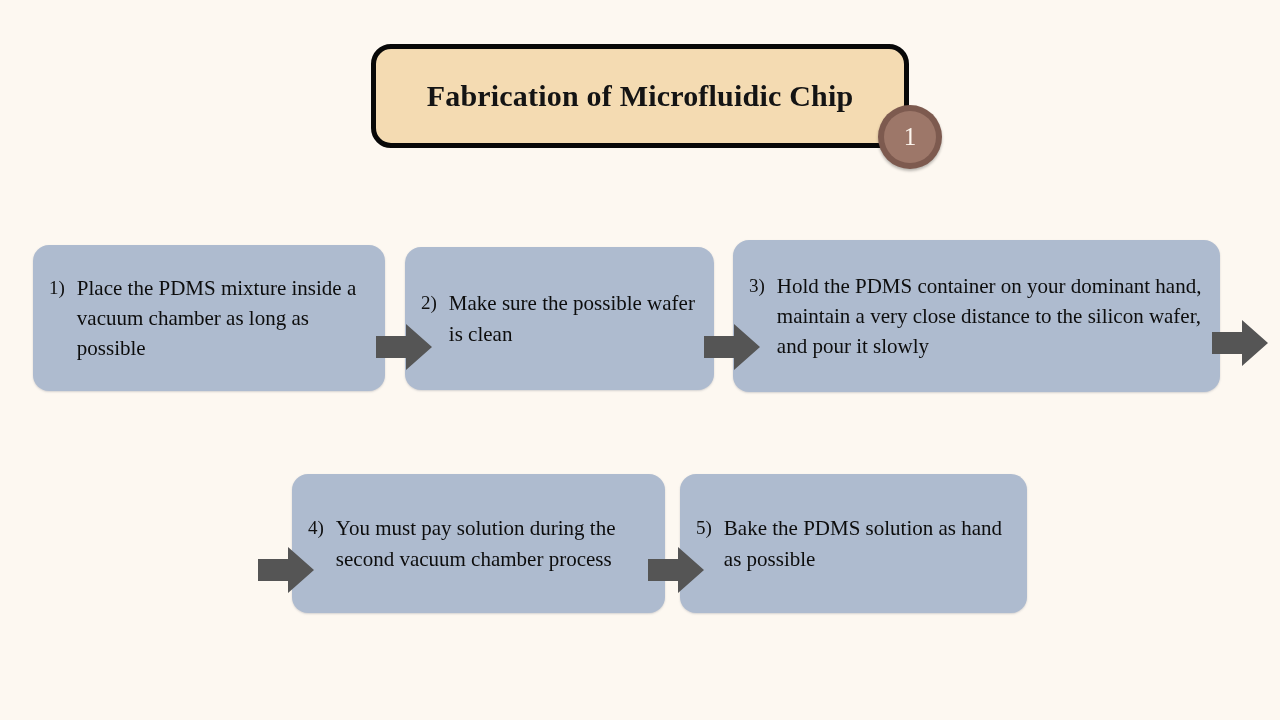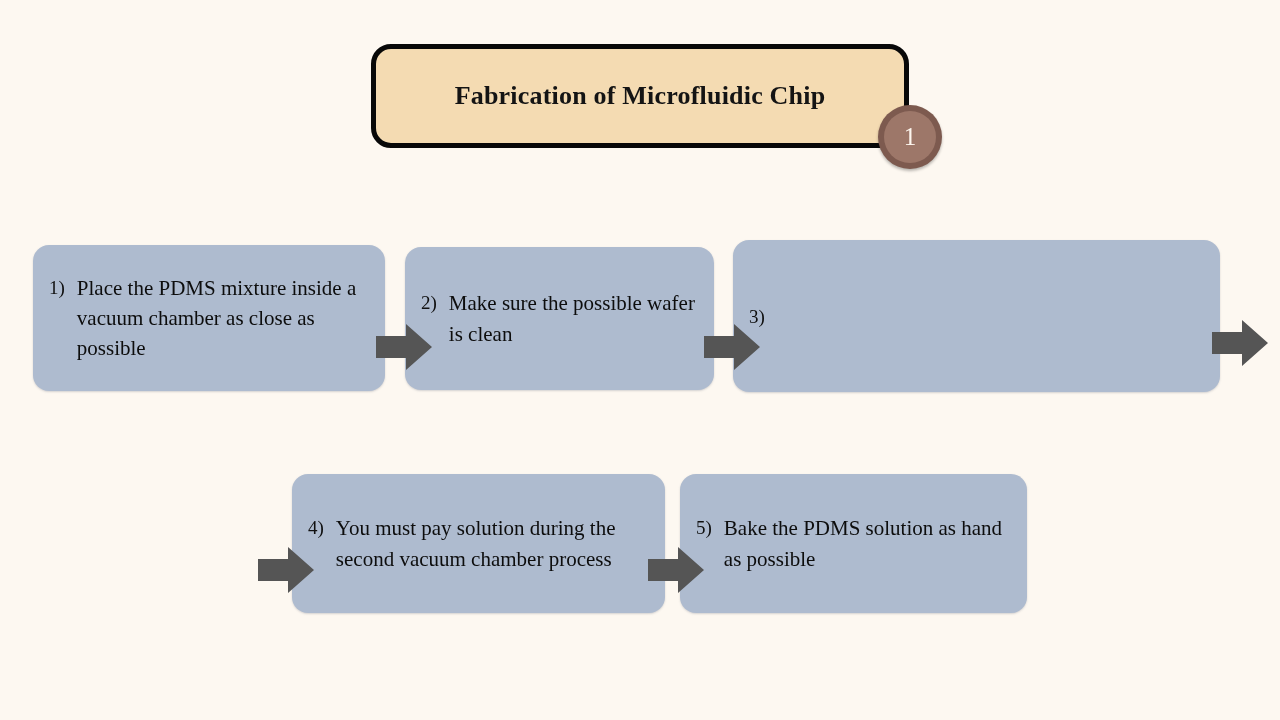--- a/index.html
+++ b/index.html
@@ -28,21 +28,21 @@
     height: 104px;
     box-sizing: border-box;
     background: #f4dbb2;
     border: 5px solid #080808;
     border-radius: 20px;
     display: flex;
     align-items: center;
     justify-content: center;
   }
   .title-text {
-    font-size: 26px;
+    font-size: 30px;
     font-weight: bold;
     color: #141414;
     letter-spacing: 0.2px;
     text-align: center;
     padding: 0 22px;
     white-space: nowrap;
   }
 
   
   .badge {
@@ -138,34 +138,35 @@
 
   <div class="badge">
     <div class="badge-inner">
       <span class="badge-num">1</span>
     </div>
   </div>
 
   <div class="step" id="step-1">
     <div class="step-inner">
       <span class="step-num">1)</span>
-      <span class="step-text">Place the PDMS mixture inside a vacuum chamber as close as possible</span>
+      <span class="step-text">Place the PDMS mixture inside a vacuum chamber as long as possible</span>
     </div>
   </div>
 
   <div class="step" id="step-2">
     <div class="step-inner">
       <span class="step-num">2)</span>
       <span class="step-text">Make sure the possible wafer is clean</span>
     </div>
   </div>
 
   <div class="step" id="step-3">
     <div class="step-inner">
       <span class="step-num">3)</span>
+      <span class="step-text">Hold the PDMS container on your dominant hand, maintain a very close distance to the silicon wafer, and pour it slowly</span>
     </div>
   </div>
 
   <div class="step" id="step-4">
     <div class="step-inner">
       <span class="step-num">4)</span>
       <span class="step-text">You must pay solution during the second vacuum chamber process</span>
     </div>
   </div>
 

